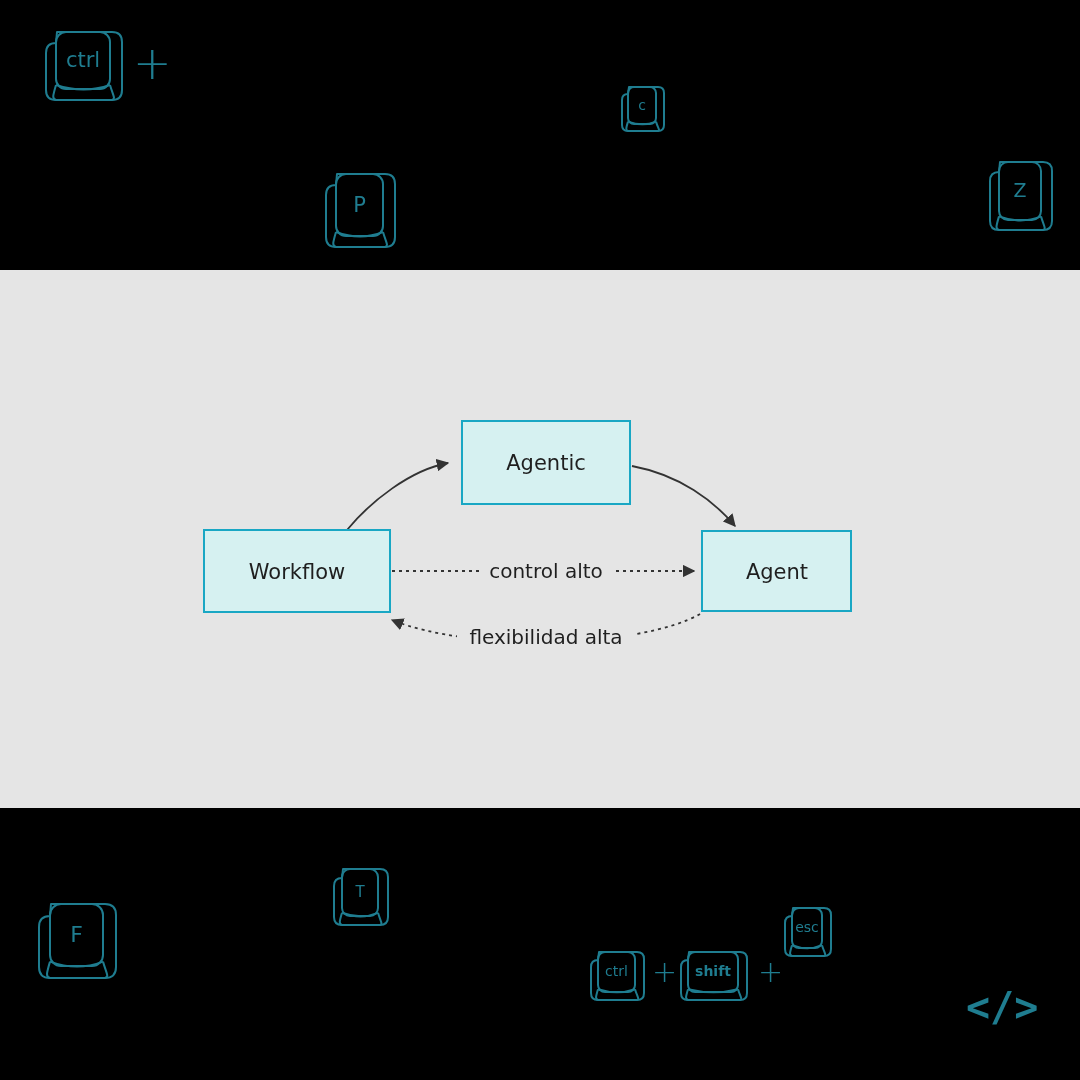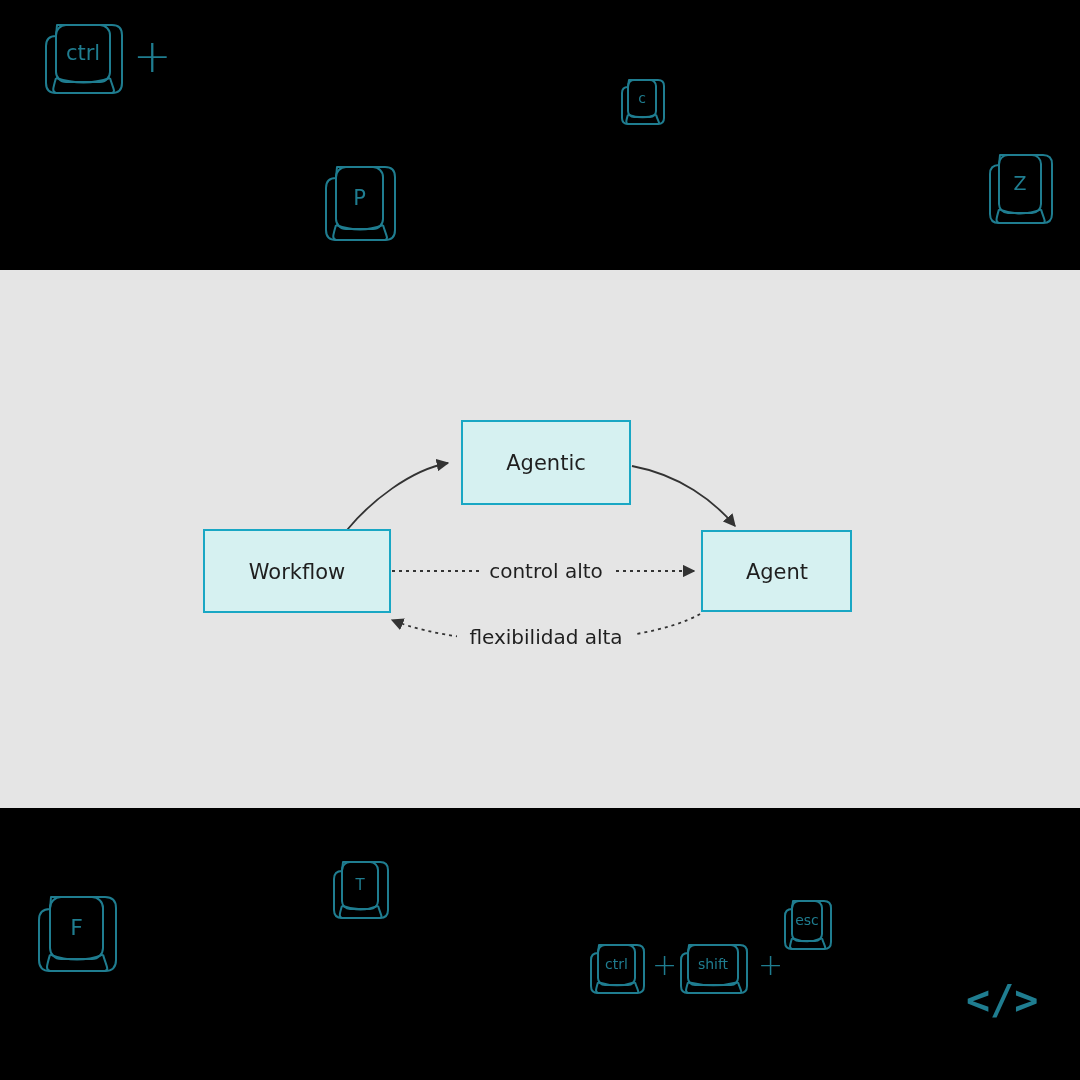--- a/index.html
+++ b/index.html
@@ -14,20 +14,21 @@
     background: #000000;
     overflow: hidden;
     font-family: "DejaVu Sans", sans-serif;
   }
 
   
   .keys-layer {
     position: absolute;
     inset: 0;
     pointer-events: none;
+    margin-top: 7px;
   }
   .keycap {
     position: absolute;
   }
   .plus-sign {
     position: absolute;
     color: #1f7d90;
     font-family: "DejaVu Sans", sans-serif;
     font-weight: 300;
     line-height: 1;
@@ -301,21 +302,21 @@
 
     <path d="M 8 38.2
              C 5.6 46.2 5.2 48.2 8 49" stroke="#1f7d90" stroke-width="2" fill="none"></path>
     <path d="M 45 38.2
              C 47.4 46.2 49.8 48.2 47 49" stroke="#1f7d90" stroke-width="2" fill="none"></path>
     <path d="M 8 38.2
              Q 27.5 44.4 45 38.2" stroke="#1f7d90" stroke-width="2" fill="none"></path>
 
     <text x="26.5" y="25.04" text-anchor="middle" font-family="DejaVu Sans, sans-serif" font-size="14" fill="#1f7d90">ctrl</text>
   </svg></div>
-      <div class="keycap" style="left: 680px; top: 944px;">
+      <div class="keycap" style="left: 680px; top: 944px; font-weight: bold;">
   <svg width="68" height="50" viewBox="0 0 68 50" fill="none" xmlns="http://www.w3.org/2000/svg">
 
     <path d="M 9 1
              L 60 1
              Q 67 1 67 8
              L 67 42
              Q 67 49 60 49
              L 8 49
              Q 1 49 1 42
              L 1 16

